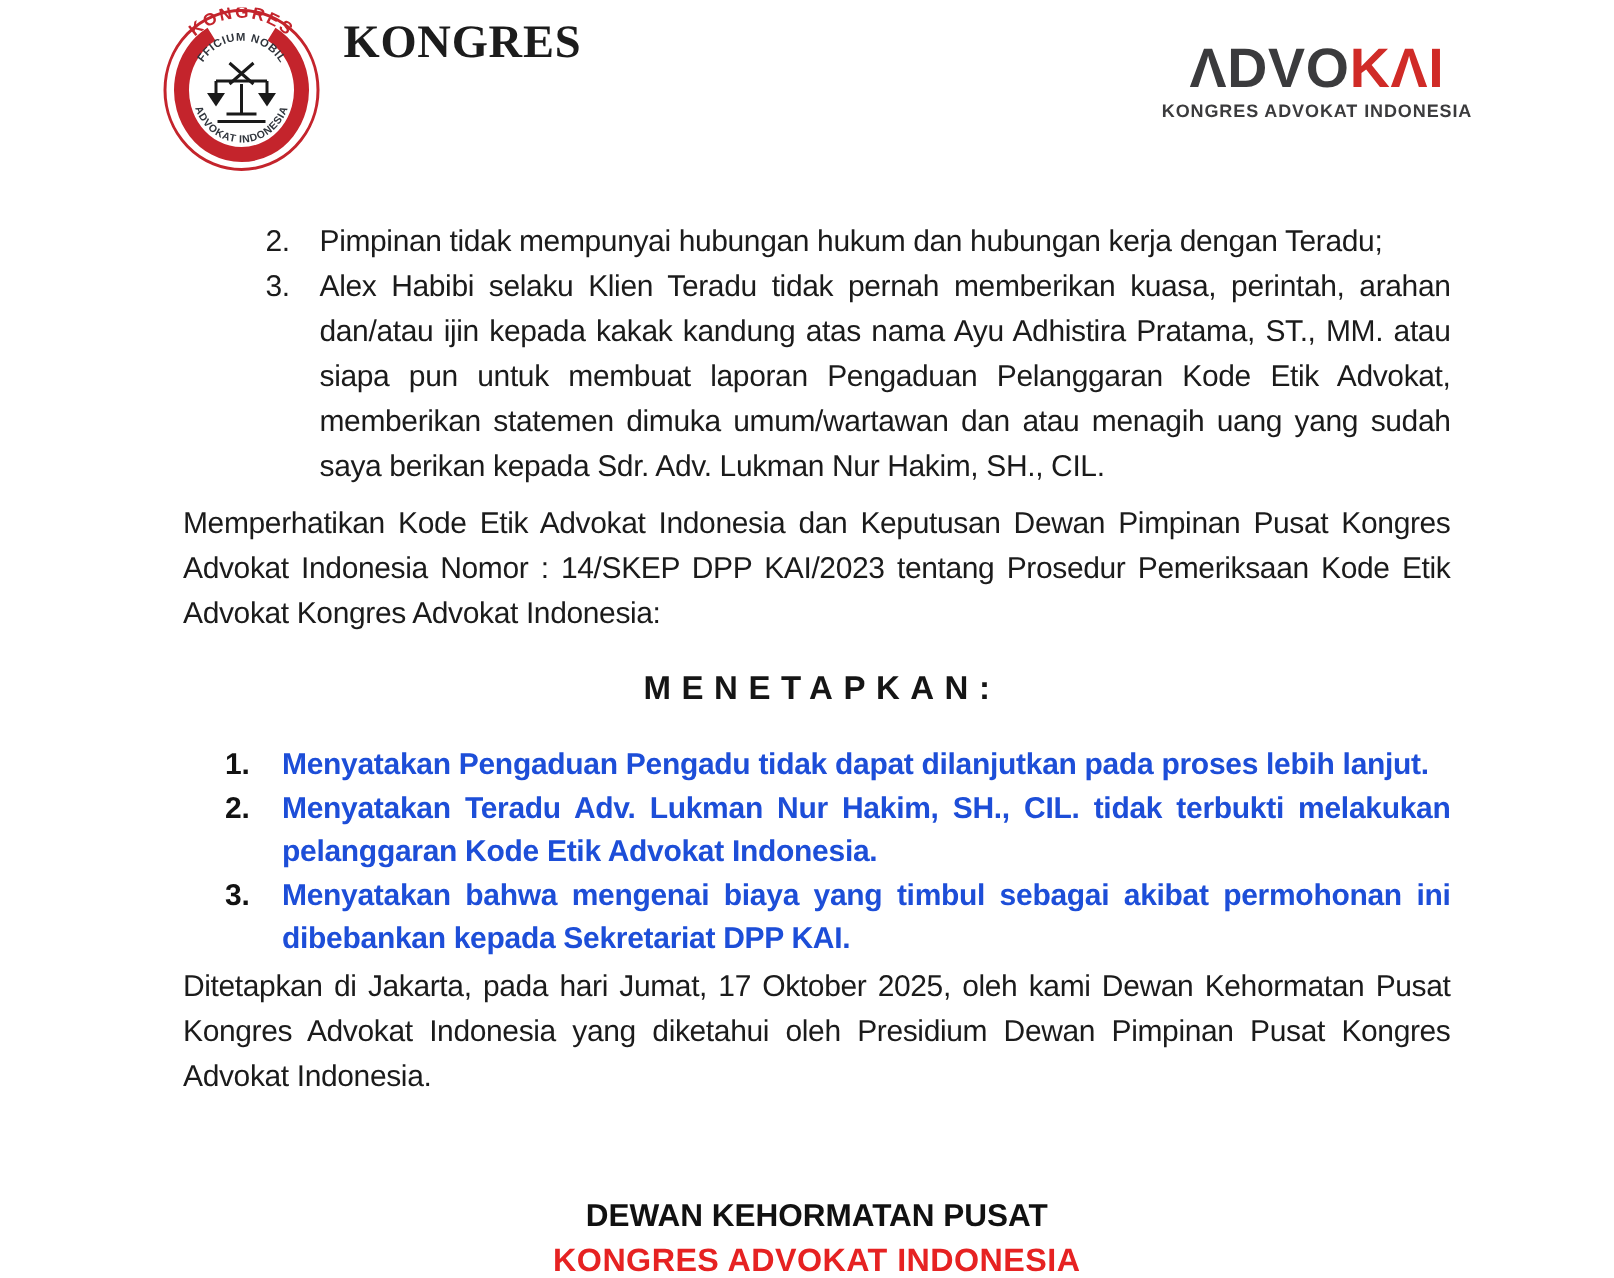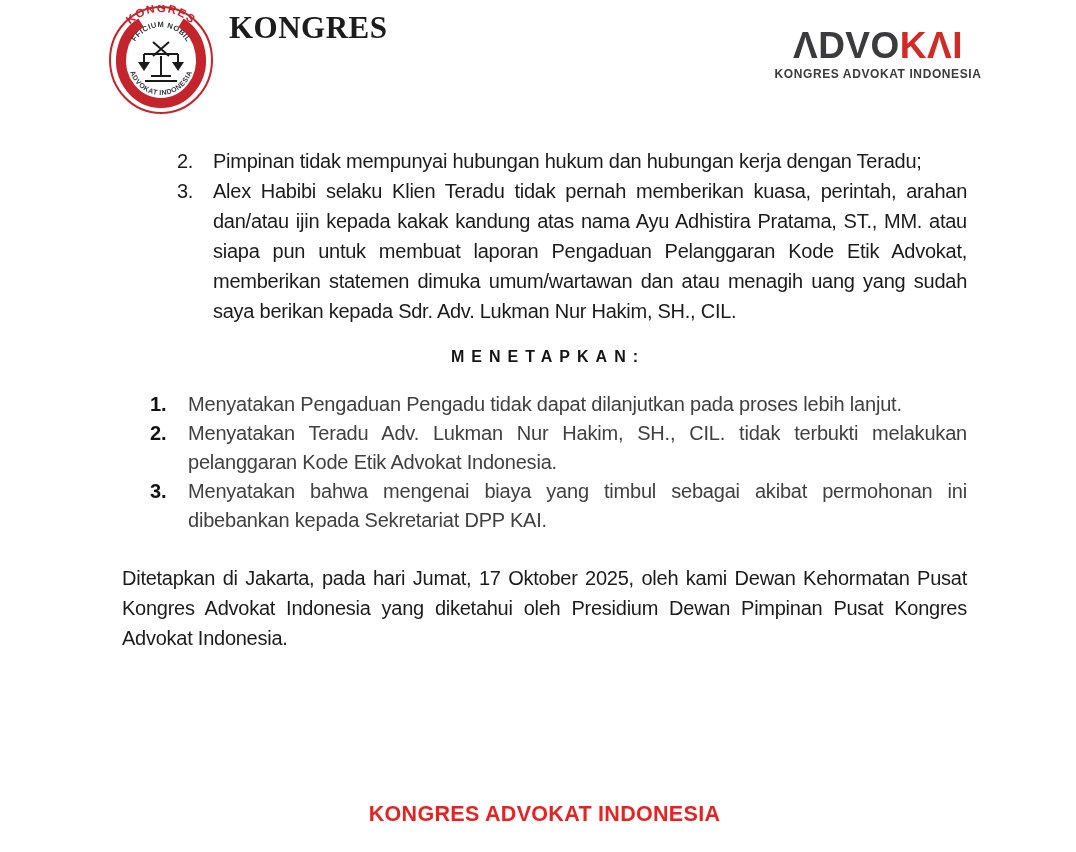--- a/index.html
+++ b/index.html
@@ -33,28 +33,28 @@
   }
 
   
   .main{position:absolute;left:122px;top:146px;width:845px;}
   .list-a{margin-left:55px;}
   .list-a .row{display:flex;}
   .list-a .num{flex:none;width:36px;font-size:20px;line-height:30px;letter-spacing:-0.25px;}
   .list-a .txt{flex:1;font-size:20px;line-height:30px;letter-spacing:-0.25px;text-align:justify;}
   .para{margin-top:8px;font-size:20px;line-height:30px;letter-spacing:-0.25px;text-align:justify;}
   .decision-heading{
-    margin-top:22px;text-align:center;font-weight:bold;font-size:16px;
+    margin-top:22px;text-align:center;font-weight:bold;font-size:22px;
     letter-spacing:7px;color:#151515;padding-left:7px;
   }
   .list-b{margin-top:24px;margin-left:28px;}
   .list-b .row{display:flex;}
   .list-b .num{flex:none;width:38px;font-weight:bold;font-size:20px;line-height:29px;letter-spacing:-0.2px;color:#121212;}
-  .list-b .txt{flex:1;font-weight:normal;font-size:20px;line-height:29px;letter-spacing:-0.2px;text-align:justify;color:#404040;}
-  .closing{margin-top:28px;}
+  .list-b .txt{flex:1;font-weight:bold;font-size:20px;line-height:29px;letter-spacing:-0.2px;text-align:justify;color:#1d4ed8;}
+  .closing{margin-top:2px;}
 
   
   .footer{position:absolute;left:122px;top:798px;width:845px;text-align:center;}
   .footer .line1{font-weight:bold;font-size:21px;line-height:26px;color:#111;}
   .footer .line2{font-weight:bold;font-size:21.5px;line-height:26px;margin-top:3px;letter-spacing:.3px;}
 </style>
 </head>
 <body>
 
 <div class="page">
@@ -112,20 +112,21 @@
       <div class="row">
         <span class="num">2.</span>
         <span class="txt">Pimpinan tidak mempunyai hubungan hukum dan hubungan kerja dengan Teradu;</span>
       </div>
       <div class="row">
         <span class="num">3.</span>
         <span class="txt">Alex Habibi selaku Klien Teradu tidak pernah memberikan kuasa, perintah, arahan dan/atau ijin kepada kakak kandung atas nama Ayu Adhistira Pratama, ST., MM. atau siapa pun untuk membuat laporan Pengaduan Pelanggaran Kode Etik Advokat, memberikan statemen dimuka umum/wartawan dan atau menagih uang yang sudah saya berikan kepada Sdr. Adv. Lukman Nur Hakim, SH., CIL.</span>
       </div>
     </div>
 
+    <div class="para">Memperhatikan Kode Etik Advokat Indonesia dan Keputusan Dewan Pimpinan Pusat Kongres Advokat Indonesia Nomor : 14/SKEP DPP KAI/2023 tentang Prosedur Pemeriksaan Kode Etik Advokat Kongres Advokat Indonesia:</div>
 
     <div class="decision-heading">MENETAPKAN:</div>
 
     <div class="list-b">
       <div class="row">
         <span class="num">1.</span>
         <span class="txt">Menyatakan Pengaduan Pengadu tidak dapat dilanjutkan pada proses lebih lanjut.</span>
       </div>
       <div class="row">
         <span class="num">2.</span>
@@ -134,16 +135,17 @@
       <div class="row">
         <span class="num">3.</span>
         <span class="txt">Menyatakan bahwa mengenai biaya yang timbul sebagai akibat permohonan ini dibebankan kepada Sekretariat DPP KAI.</span>
       </div>
     </div>
 
     <div class="para closing">Ditetapkan di Jakarta, pada hari Jumat, 17 Oktober 2025, oleh kami Dewan Kehormatan Pusat Kongres Advokat Indonesia yang diketahui oleh Presidium Dewan Pimpinan Pusat Kongres Advokat Indonesia.</div>
   </div>
 
   <div class="footer">
+    <div class="line1">DEWAN KEHORMATAN PUSAT</div>
     <div class="line2" style="color: rgb(230, 34, 34);">KONGRES ADVOKAT INDONESIA</div>
   </div>
 
 </div>
 
 </body></html>

